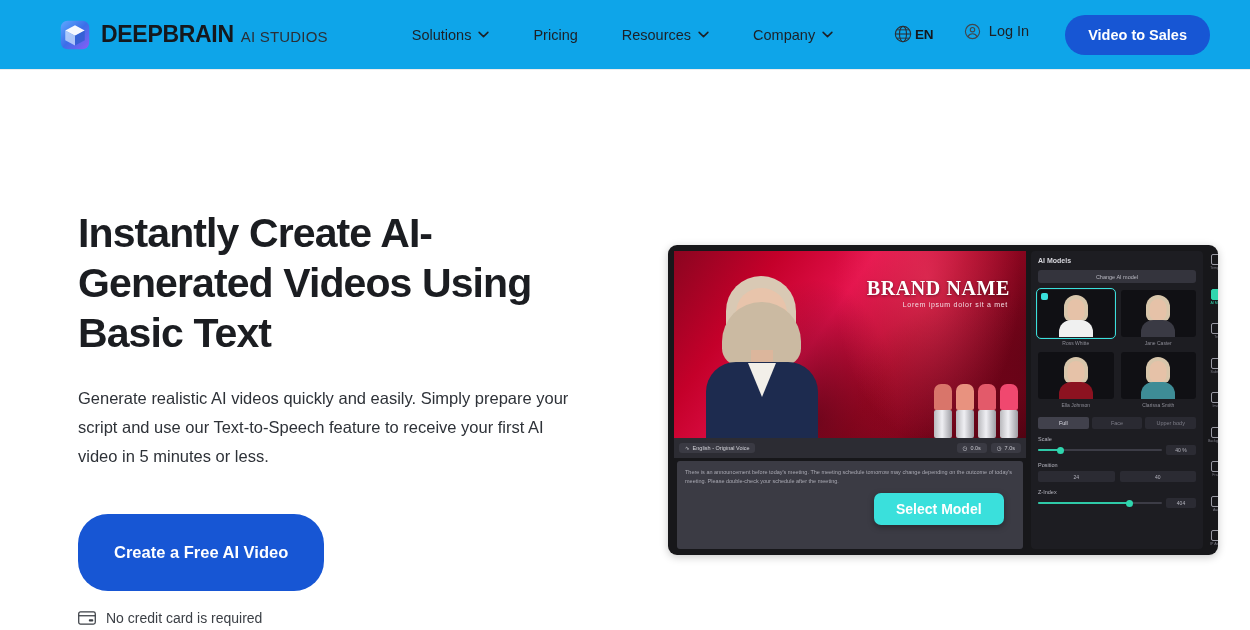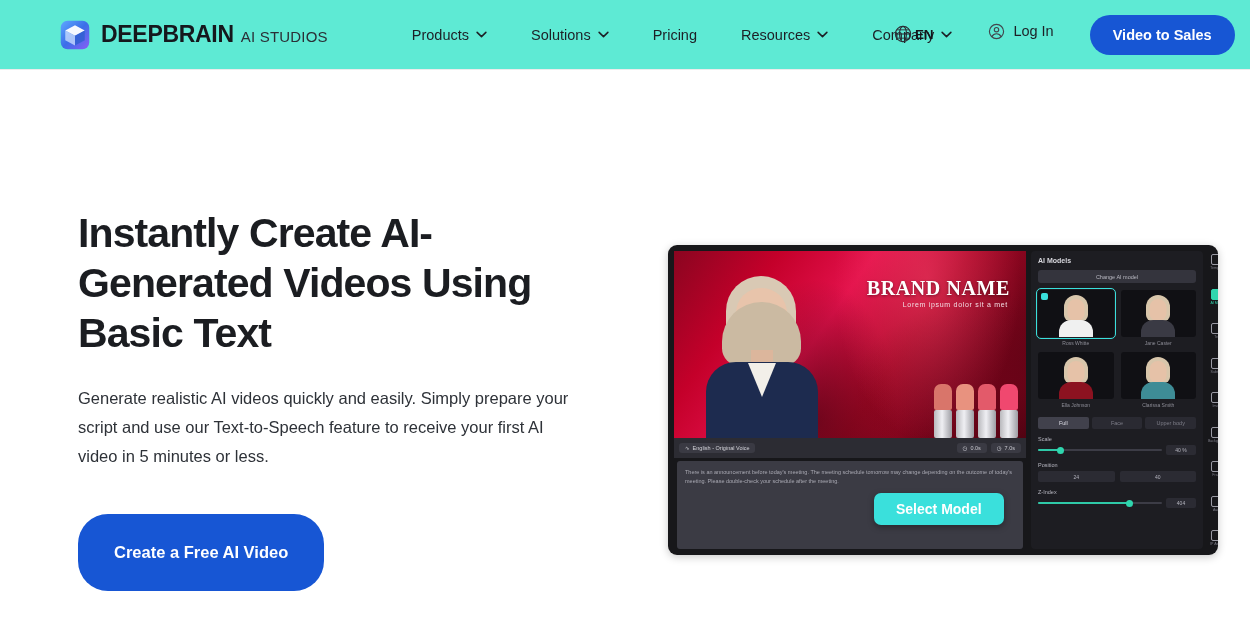--- a/index.html
+++ b/index.html
@@ -9,21 +9,21 @@
     background: #ffffff;
     font-family: "Liberation Sans", sans-serif;
     -webkit-font-smoothing: antialiased;
   }
 
   
   .header {
     position: relative;
     height: 70px;
     width: 100%;
-    background: #5eead4;
+    background: #0ea5e9;
     border-bottom: 1px solid #ececec;
     display: flex;
     align-items: center;
     padding: 0 40px 0 60px;
   }
   .brand { display: flex; align-items: center; gap: 11px; flex: none; }
   .brand-logo { width: 30px; height: 30px; display: block; }
   .brand-text { display: flex; align-items: baseline; gap: 7px; }
   .brand-name {
     font-size: 23px; font-weight: 700; letter-spacing: -0.3px; color: #15181d;
@@ -354,26 +354,20 @@
       <polygon points="33,14 20,21 20,34 33,27" fill="#2f5fd0" opacity="0.8"></polygon>
     </svg>
     <div class="brand-text">
       <span class="brand-name">DEEPBRAIN</span>
       <span class="brand-sub">AI STUDIOS</span>
     </div>
   </div>
 
   <nav class="nav">
     <div class="nav-item">
-      <span>Products</span>
-      <svg class="chev" viewBox="0 0 12 8">
-          <path d="M1 1.6L6 6.4L11 1.6" stroke="#1d2026" stroke-width="1.8" fill="none" stroke-linecap="round" stroke-linejoin="round"></path>
-        </svg>
-    </div>
-    <div class="nav-item">
       <span>Solutions</span>
       <svg class="chev" viewBox="0 0 12 8">
           <path d="M1 1.6L6 6.4L11 1.6" stroke="#1d2026" stroke-width="1.8" fill="none" stroke-linecap="round" stroke-linejoin="round"></path>
         </svg>
     </div>
     <div class="nav-item">
       <span>Pricing</span>
     </div>
     <div class="nav-item">
       <span>Resources</span>
@@ -412,20 +406,28 @@
     <button class="cta-sales">Video to Sales</button>
   </div>
 </div>
 
 <div class="hero">
 
   <div class="hero-left">
     <h1 class="hero-title">Instantly Create AI-Generated Videos Using Basic Text</h1>
     <p class="hero-desc">Generate realistic AI videos quickly and easily. Simply prepare your script and use our Text-to-Speech feature to receive your first AI video in 5 minutes or less.</p>
     <button class="cta-free">Create a Free AI Video</button>
+    <div class="nocard">
+      <svg class="card-icon" viewBox="0 0 20 15">
+        <rect x="0.8" y="0.8" width="18.4" height="13.4" rx="2" fill="none" stroke="#3b3f45" stroke-width="1.4"></rect>
+        <line x1="0.8" y1="5" x2="19.2" y2="5" stroke="#3b3f45" stroke-width="1.4"></line>
+        <rect x="12" y="9" width="5" height="2.3" rx="1" fill="#3b3f45"></rect>
+      </svg>
+      <span>No credit card is required</span>
+    </div>
   </div>
 
   <div class="hero-right">
     <div class="app-frame">
 
       <div class="app-main">
         <div class="canvas">
           <div class="canvas-swirl"></div>
           <div class="brand-title">BRAND NAME</div>
           <div class="brand-subtitle">Lorem ipsum dolor sit a met</div>

